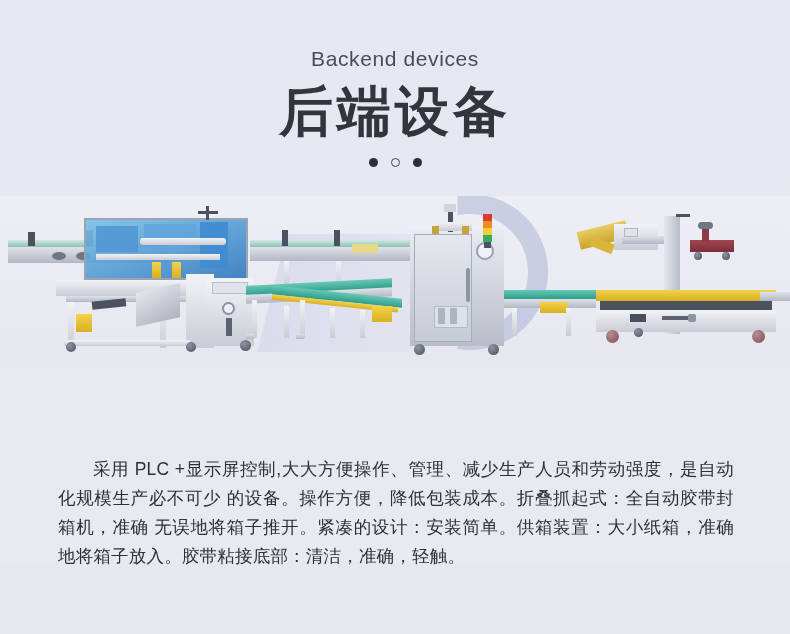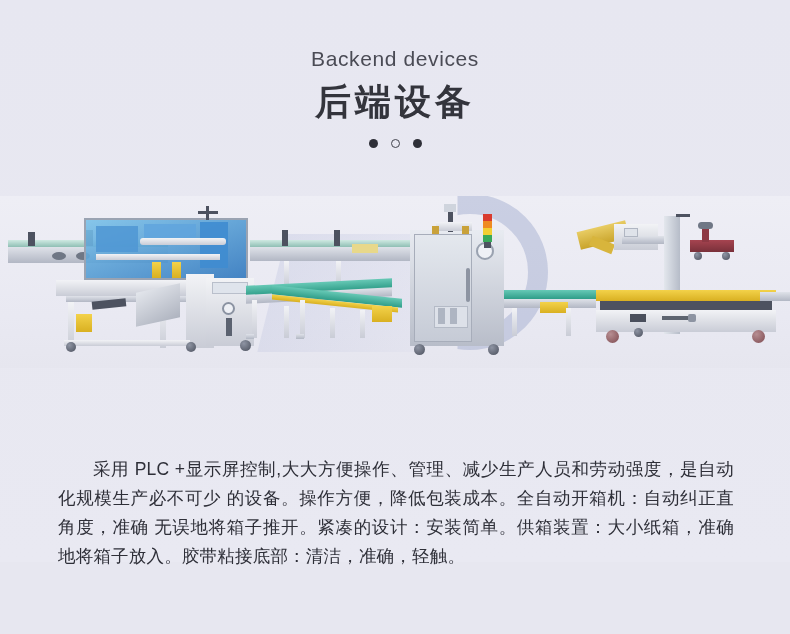--- a/index.html
+++ b/index.html
@@ -16,21 +16,21 @@
   }
 
   
   .header{ padding-top:48px; text-align:center; }
   .eyebrow{
     font-size:21px; letter-spacing:.6px; color:#4a4b55;
     font-weight:400; line-height:1;
   }
   .title-cn{
     margin-top:14px;
-    font-size:36px; font-weight:bold; letter-spacing:4px;
+    font-size:54px; font-weight:bold; letter-spacing:4px;
     color:#33343c; line-height:1.05;
   }
   .dots{
     margin-top:18px; display:flex; justify-content:center; gap:13px; align-items:center;
   }
   .dot{ width:9px; height:9px; border-radius:50%; background:#2e2f38; }
   .dot.hollow{ background:transparent; border:1.6px solid #43444e; width:9px; height:9px; }
 
   
   .stage{
@@ -232,15 +232,15 @@
 
       <div class="pt wheel" style="left:606px; top:134px; width:13px; height:13px; background:radial-gradient(circle at 35% 32%,#b78e92,#7e4a50);"></div>
       <div class="pt wheel" style="left:634px; top:132px; width:9px; height:9px;"></div>
       <div class="pt wheel" style="left:752px; top:134px; width:13px; height:13px; background:radial-gradient(circle at 35% 32%,#b78e92,#7e4a50);"></div>
     </div>
 
     <div class="pt steel-d" style="left:760px; top:96px; width:30px; height:9px;"></div>
   </div>
 
 
-  <p class="copy">采用 PLC +显示屏控制,大大方便操作、管理、减少生产人员和劳动强度，是自动化规模生产必不可少 的设备。操作方便，降低包装成本。全自动开箱机：自动纠正直角度，准确 无误地将箱子推开。紧凑的设计：安装简单。供箱装置：大小纸箱，准确 地将箱子放入。胶带粘接底部：清洁，准确，轻触。</p>
+  <p class="copy">采用 PLC +显示屏控制,大大方便操作、管理、减少生产人员和劳动强度，是自动化规模生产必不可少 的设备。操作方便，降低包装成本。折叠抓起式：全自动胶带封箱机，准确 无误地将箱子推开。紧凑的设计：安装简单。供箱装置：大小纸箱，准确 地将箱子放入。胶带粘接底部：清洁，准确，轻触。</p>
 
 </div>
 
 </body></html>

